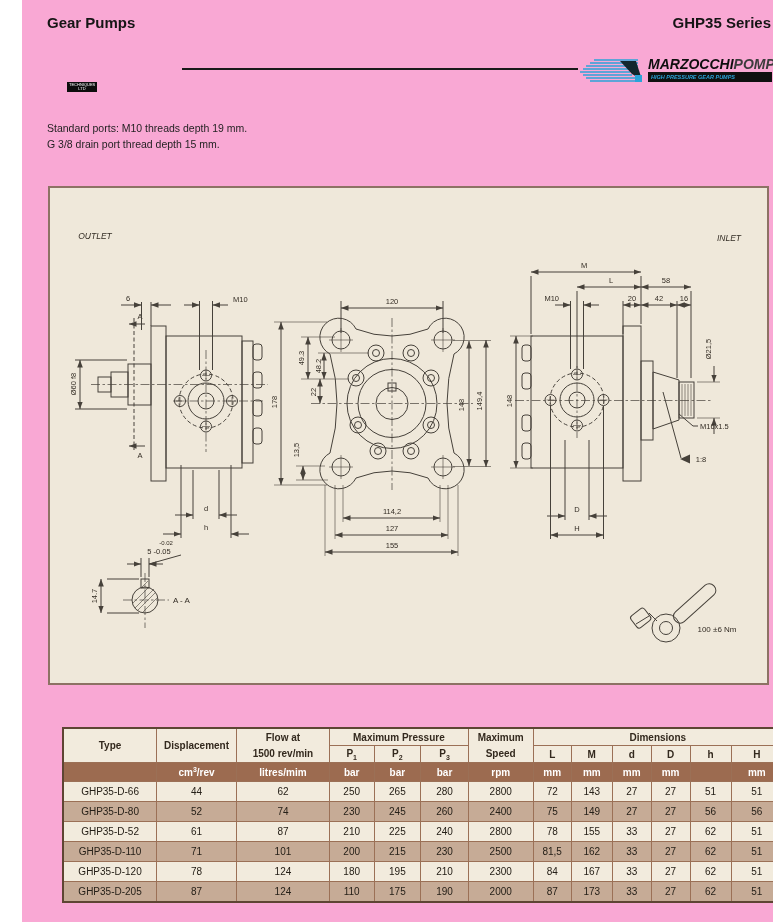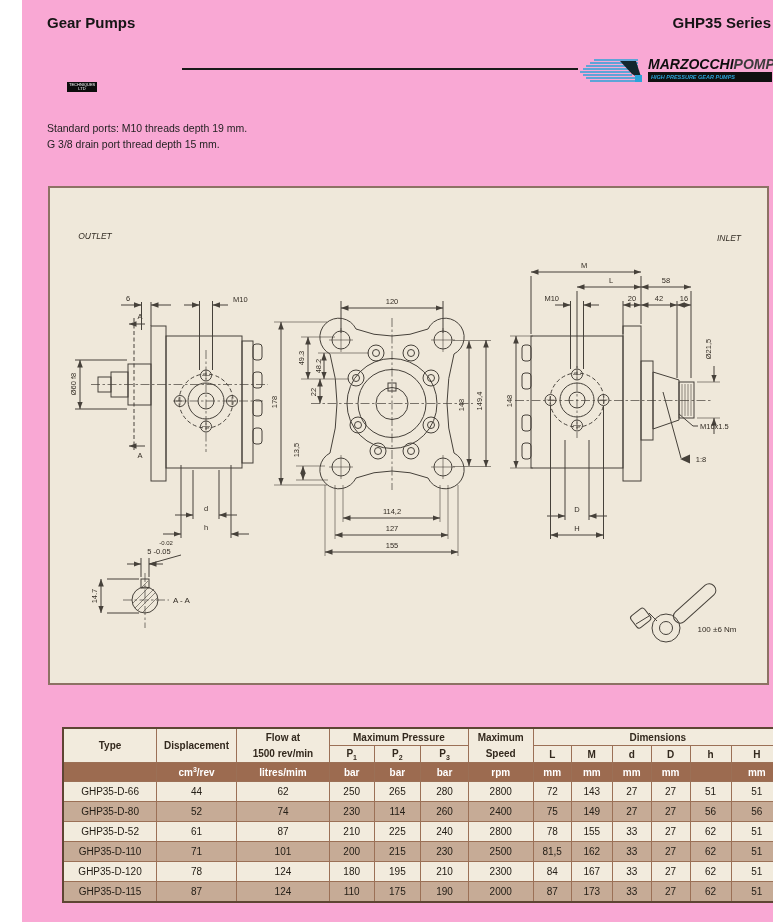--- a/index.html
+++ b/index.html
@@ -395,21 +395,21 @@
           <td>27</td>
           <td>27</td>
           <td>51</td>
           <td>51</td>
     </tr>
     <tr class="dk">
       <td>GHP35-D-80</td>
           <td>52</td>
           <td>74</td>
           <td>230</td>
-          <td>114</td>
+          <td>245</td>
           <td>260</td>
           <td>2400</td>
           <td>75</td>
           <td>149</td>
           <td>27</td>
           <td>27</td>
           <td>56</td>
           <td>56</td>
     </tr>
     <tr class="lt">
@@ -451,21 +451,21 @@
           <td>210</td>
           <td>2300</td>
           <td>84</td>
           <td>167</td>
           <td>33</td>
           <td>27</td>
           <td>62</td>
           <td>51</td>
     </tr>
     <tr class="dk">
-      <td>GHP35-D-115</td>
+      <td>GHP35-D-205</td>
           <td>87</td>
           <td>124</td>
           <td>110</td>
           <td>175</td>
           <td>190</td>
           <td>2000</td>
           <td>87</td>
           <td>173</td>
           <td>33</td>
           <td>27</td>

